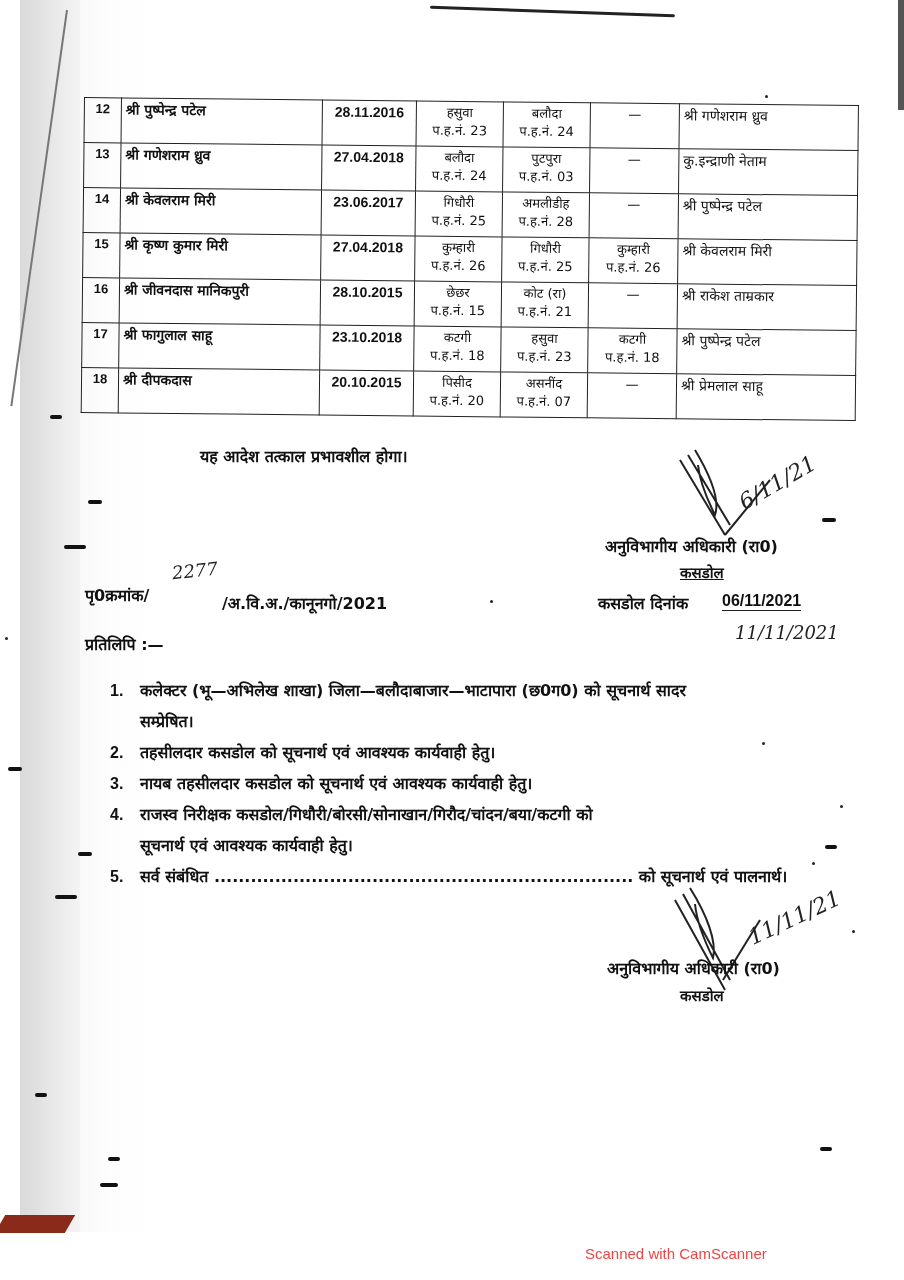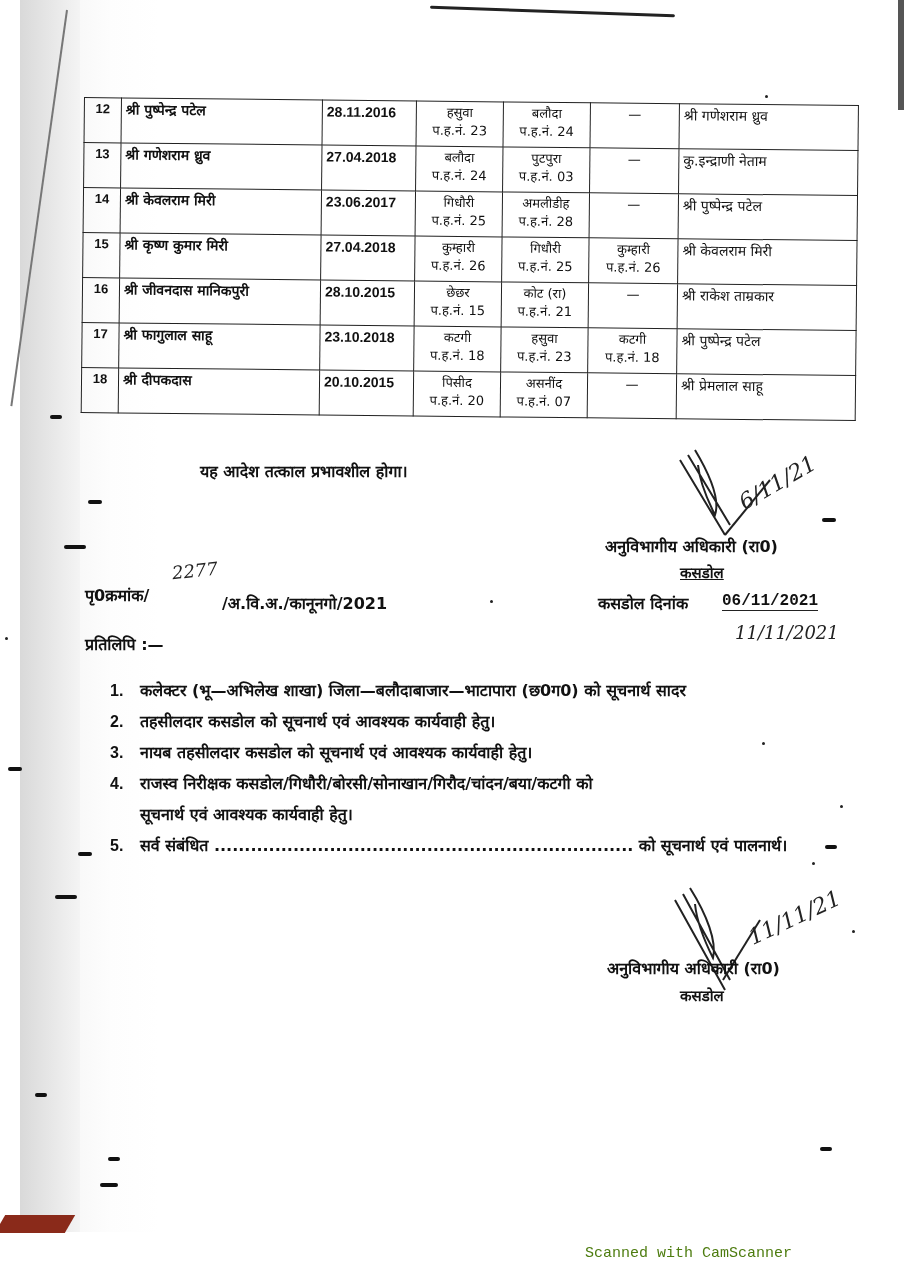--- a/index.html
+++ b/index.html
@@ -28,34 +28,34 @@
     transform:rotate(2deg); border-radius:2px;
   }
   .bottom-band {
     position:absolute; left:0; top:1232px; width:904px; height:48px; background:#ffffff;
   }
   .brown-corner {
     position:absolute; left:0; top:1215px; width:70px; height:18px; background:#8a2a1a;
     transform:skewX(-30deg);
   }
   .footer-text {
-    position:absolute; left:585px; top:1245px; font-size:15px; color:#4d7c0f;
-    font-family:Liberation Mono, monospace;
+    position:absolute; left:585px; top:1245px; font-size:15px; color:#ef4444;
+    font-family:Liberation Sans, sans-serif;
   }
   table.order {
     position:absolute; left:84px; top:97px; border-collapse:collapse;
     font-size:14px; transform:rotate(0.6deg); transform-origin:top left;
   }
   table.order td {
     border:1.5px solid #222; vertical-align:top; height:40px; padding:2px 4px;
     line-height:18px;
   }
   td.sno { width:28px; text-align:center; font-weight:bold; font-size:13px; font-family:"Liberation Sans", sans-serif;border-radius:8px; }
   td.name { width:192px; font-weight:bold; }
-  td.date { width:85px; text-align:left; font-weight:bold; font-family:"Liberation Sans", sans-serif; padding-top:6px; }
+  td.date { width:85px; text-align:center; font-weight:bold; font-family:"Liberation Sans", sans-serif; padding-top:6px; }
   td.loc { width:78px; text-align:center; font-size:13px;margin-top:20px; }
   td.dash { width:80px; text-align:center; font-size:13px; }
   td.charge { width:170px; padding-left:10px; }
   .loc-line { display:block; }
   .text-line { position:absolute; font-size:16px; font-weight:bold; white-space:nowrap; }
   .handwriting {
     position:absolute; font-family:"DejaVu Serif", serif; font-style:italic; color:#222;
   }
   .sig { position:absolute; }
   .mark { position:absolute; background:#111; height:4px; border-radius:2px; }
@@ -194,44 +194,45 @@
           <span class="loc-line">प.ह.नं. 07</span>
         </td>
         <td class="dash">
           <span class="loc-line">—</span>
         </td>
         <td class="charge">श्री प्रेमलाल साहू</td>
       </tr>
     </tbody>
 </table>
 
-<div class="text-line" style="left:200px;top:460px;">यह आदेश तत्काल प्रभावशील होगा।</div>
+<div class="text-line" style="left:200px;top:445px;">यह आदेश तत्काल प्रभावशील होगा।</div>
 
 <svg class="sig" style="left:670px;top:445px;" width="150" height="100">
   <path d="M10 15 L55 90 M18 10 L60 80 M25 5 C40 30,50 55,45 70 C40 60,30 40,28 20" stroke="#222" stroke-width="2" fill="none"></path>
   <path d="M55 90 L100 35" stroke="#222" stroke-width="2" fill="none"></path>
 </svg>
 <div class="handwriting" style="left:735px;top:470px;font-size:22px;transform:rotate(-30deg);">6/11/21</div>
 <div class="text-line" style="left:605px;top:535px;">अनुविभागीय अधिकारी (रा0)</div>
 <div class="text-line underline" style="left:680px;top:562px;font-size:15px;">कसडोल</div>
 
 <div class="handwriting" style="left:172px;top:560px;font-size:18px;transform:rotate(-6deg);">2277</div>
 <div class="text-line" style="left:85px;top:584px;">पृ0क्रमांक/</div>
 <div class="text-line" style="left:222px;top:592px;">/अ.वि.अ./कानूनगो/2021</div>
 <div class="text-line" style="left:598px;top:592px;">कसडोल दिनांक</div>
-<div class="text-line" style="left:722px;top:592px;font-family:Liberation Mono, monospace;border-bottom:1.5px solid #222;">06/11/2021</div>
+<div class="text-line" style="left:722px;top:592px;font-family:Liberation Sans, sans-serif;border-bottom:1.5px solid #222;">06/11/2021</div>
 <div class="handwriting" style="left:735px;top:622px;font-size:18px;">11/11/2021</div>
 
 <div class="text-line" style="left:85px;top:633px;">प्रतिलिपि :—</div>
 
 <div class="copy-list" id="copylist">
     <div class="copy-item">
       <span class="copy-num">1.</span>
       <div>
         <div>कलेक्टर (भू—अभिलेख शाखा) जिला—बलौदाबाजार—भाटापारा (छ0ग0) को सूचनार्थ सादर</div>
+        <div>सम्प्रेषित।</div>
       </div>
     </div>
     <div class="copy-item">
       <span class="copy-num">2.</span>
       <div>
         <div>तहसीलदार कसडोल को सूचनार्थ एवं आवश्यक कार्यवाही हेतु।</div>
       </div>
     </div>
     <div class="copy-item">
       <span class="copy-num">3.</span>

